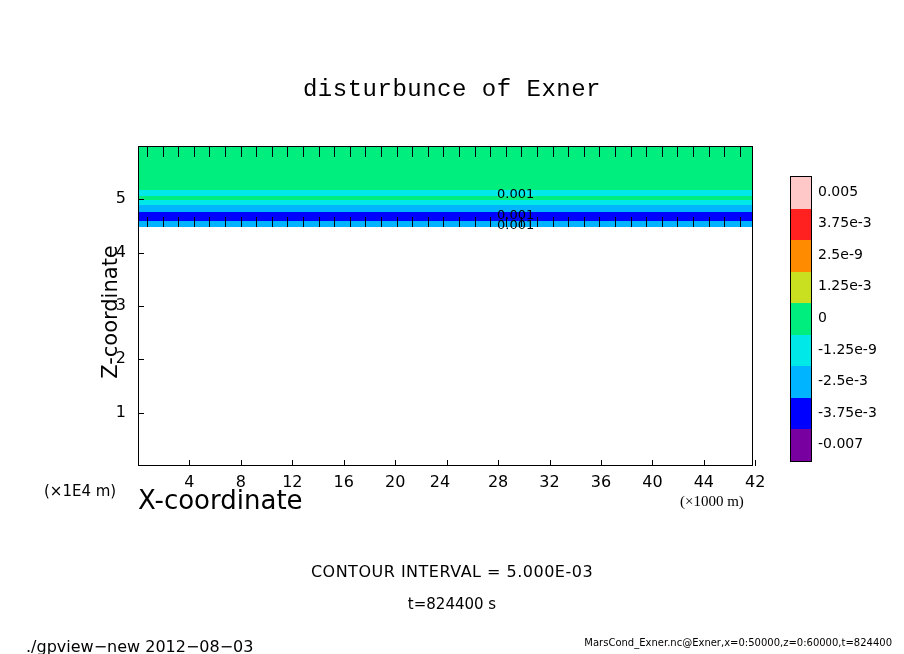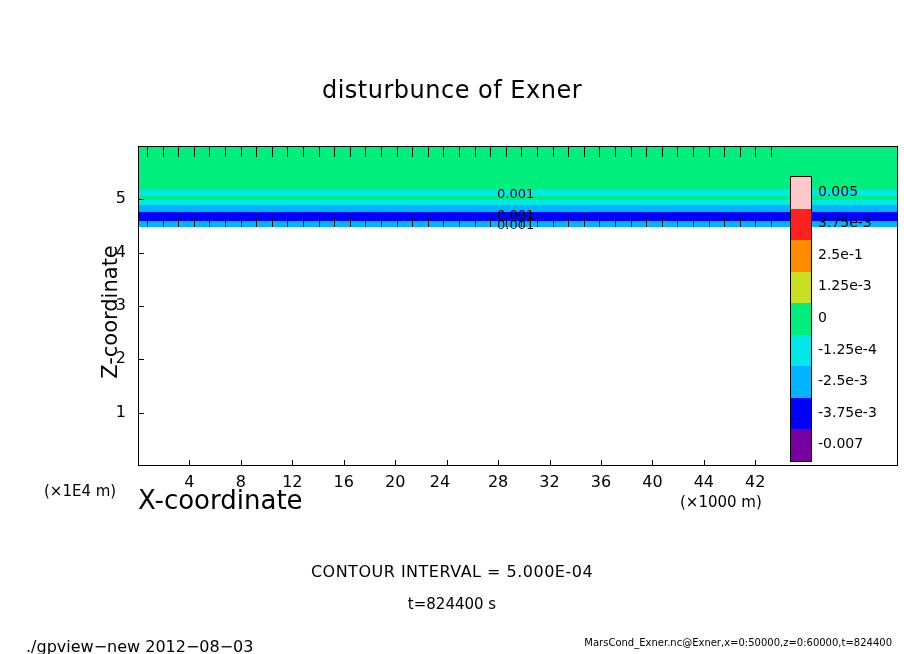--- a/index.html
+++ b/index.html
@@ -15,26 +15,27 @@
     color: #000000;
     overflow: hidden;
   }
   .abs { position: absolute; }
 
   #chart-title {
     left: 0; top: 76px; width: 904px;
     text-align: center;
     font-size: 24px;
     letter-spacing: 0.5px;
+    font-family: Liberation Mono, monospace;
   }
 
   
   #plot-frame {
     left: 138px; top: 146px;
-    width: 760px; height: 320px;
+    width: 615px; height: 320px;
     border: 1px solid #000;
     box-sizing: border-box;
     background: #ffffff;
     overflow: hidden;
   }
   
   #band-green {
     left: 0; top: 0; width: 100%; height: 43px;
     background: #00ee7e;
   }
@@ -77,21 +78,21 @@
     left: 138px; top: 485px; width: 643px;
     text-align: left; font-size: 26px;
   }
   #y-axis-title {
     left: -20px; top: 300px;
     width: 260px; text-align: center;
     font-size: 21px;
     transform: rotate(-90deg);
     transform-origin: center center;
   }
-  #x-unit { left: 680px; top: 493px; font-size: 15px; }
+  #x-unit { left: 680px; top: 493px; font-size: 15px; font-family: Liberation Serif, serif; }
   #y-unit { left: 44px; top: 482px; font-size: 15px; }
 
   
   #colorbar {
     left: 790px; top: 176px;
     width: 22px; height: 286px;
     border: 1px solid #000;
     box-sizing: border-box;
   }
   .cb-cell { width: 100%; }
@@ -285,25 +286,25 @@
     <div class="cb-cell" style="height: 31.5556px; background: rgb(200, 224, 32);"></div>
     <div class="cb-cell" style="height: 31.5556px; background: rgb(0, 238, 126);"></div>
     <div class="cb-cell" style="height: 31.5556px; background: rgb(0, 232, 232);"></div>
     <div class="cb-cell" style="height: 31.5556px; background: rgb(0, 180, 255);"></div>
     <div class="cb-cell" style="height: 31.5556px; background: rgb(0, 0, 255);"></div>
     <div class="cb-cell" style="height: 31.5556px; background: rgb(120, 0, 160);"></div>
   </div>
 <div class="abs" id="colorbar-labels">
     <div class="cb-label" style="top: 182.778px;">0.005</div>
     <div class="cb-label" style="top: 214.333px;">3.75e-3</div>
-    <div class="cb-label" style="top: 245.889px;">2.5e-1</div>
+    <div class="cb-label" style="top: 245.889px;">2.5e-9</div>
     <div class="cb-label" style="top: 277.444px;">1.25e-3</div>
     <div class="cb-label" style="top: 309px;">0</div>
-    <div class="cb-label" style="top: 340.556px;">-1.25e-4</div>
+    <div class="cb-label" style="top: 340.556px;">-1.25e-9</div>
     <div class="cb-label" style="top: 372.111px;">-2.5e-3</div>
     <div class="cb-label" style="top: 403.667px;">-3.75e-3</div>
     <div class="cb-label" style="top: 435.222px;">-0.007</div>
   </div>
 
-<div class="abs" id="contour-interval">CONTOUR INTERVAL = 5.000E-04</div>
+<div class="abs" id="contour-interval">CONTOUR INTERVAL = 5.000E-03</div>
 <div class="abs" id="time-label">t=824400 s</div>
 <div class="abs" id="footer-left">./gpview−new   2012−08−03</div>
 <div class="abs" id="footer-right">MarsCond_Exner.nc@Exner,x=0:50000,z=0:60000,t=824400</div>
 
 </body></html>

